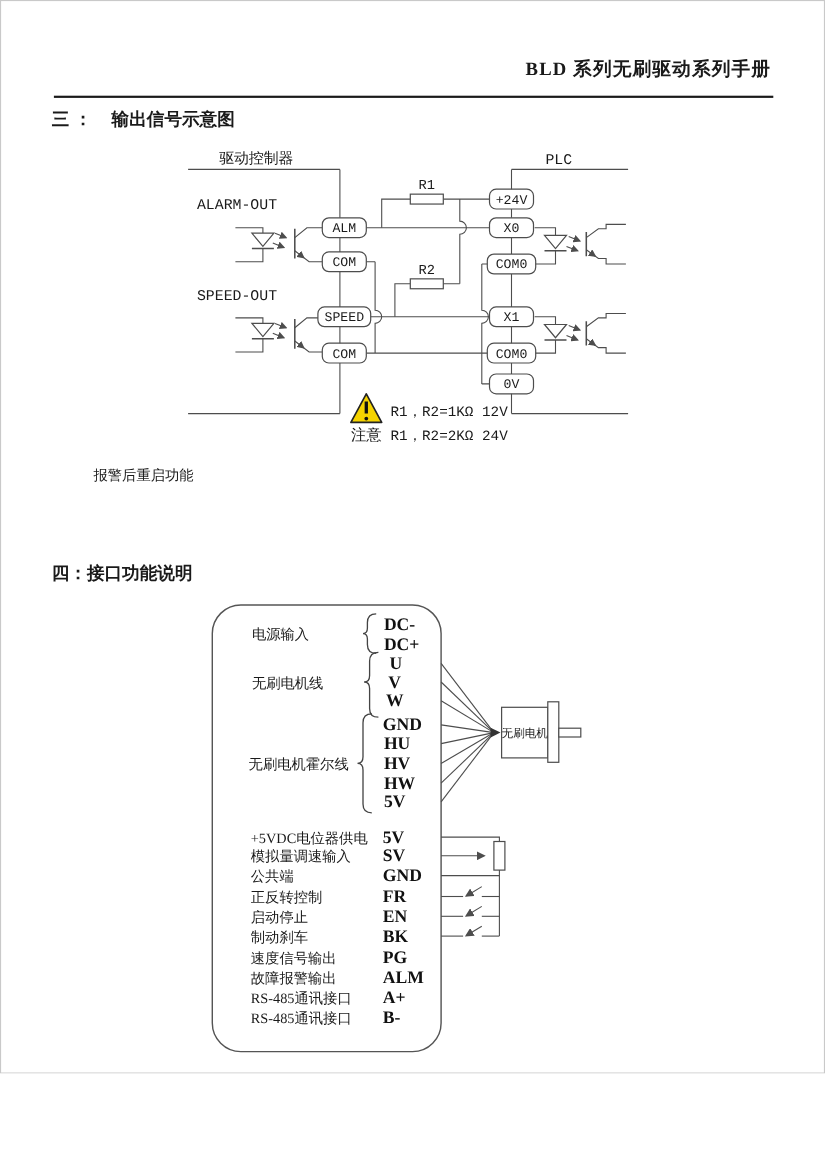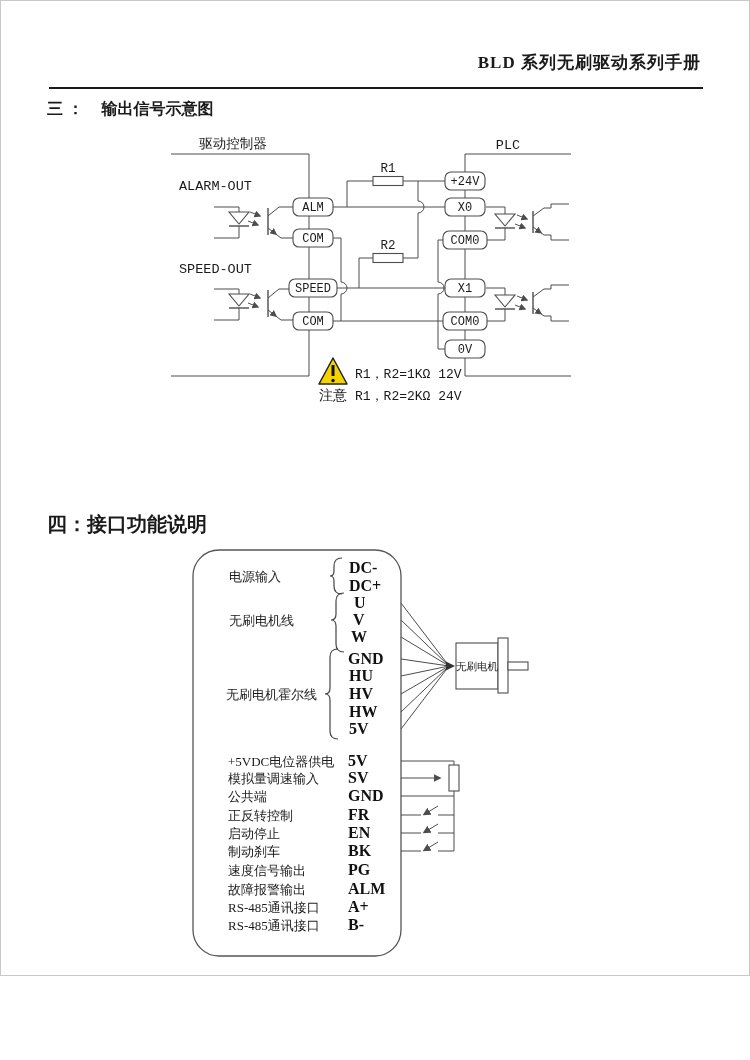--- a/index.html
+++ b/index.html
@@ -6,21 +6,21 @@
   .page{position:relative;width:750px;height:976px;background:#fff;border:1px solid #c9c9c9;box-sizing:border-box;overflow:hidden;
         font-family:"Liberation Serif","DejaVu Serif",serif;color:#1a1a1a;}
   .hdr-title{position:absolute;top:50px;right:48px;font-size:17px;font-weight:bold;letter-spacing:1px;}
   .hdr-rule{position:absolute;top:86px;left:48px;width:654px;border-top:2px solid #1a1a1a;}
   .h3{position:absolute;top:98px;left:46px;font-family:"Liberation Sans","DejaVu Sans",sans-serif;font-weight:bold;font-size:16px;}
   .h3 .gap{margin-left:18px;text-align:right;}
   .svgwrap{position:absolute;}
   #d1{left:60px;top:125px;}
   #d2{left:185px;top:540px;}
   .note{position:absolute;left:84px;top:421px;font-size:13px;line-height:20px;}
-  .h4{position:absolute;top:510px;left:46px;font-size:20px;font-weight:bold;}
+  .h4{position:absolute;top:510px;left:46px;font-size:16px;font-weight:bold;}
   .footer-text{position:absolute;top:974px;left:0;right:0;text-align:left;font-size:12.5px;color:#1d4ed8;}
   .footer-rule{position:absolute;top:993px;left:55px;width:648px;border-top:2px solid #5a5a5a;}
   
   svg{display:block;}
   .wire{stroke:#4d4d4d;stroke-width:1;fill:none;}
   .wire2{stroke:#4d4d4d;stroke-width:1.4;fill:none;}
   .boxfill{fill:#ffffff;stroke:#4d4d4d;stroke-width:1.1;}
   .ledtri{fill:#ffffff;stroke:#4d4d4d;stroke-width:1.1;}
   .t-mono{font-family:"Liberation Mono","DejaVu Sans Mono",monospace;fill:#1a1a1a;}
   .t-serif{font-family:"Liberation Serif","DejaVu Serif",serif;fill:#1a1a1a;}
@@ -141,20 +141,21 @@
       <polygon points="272,232 258,258 286,258" fill="#F5D300" stroke="#222" stroke-width="1.5" stroke-linejoin="round"></polygon>
       <line x1="272" y1="239" x2="272" y2="250" stroke="#111" stroke-width="3"></line>
       <circle cx="272" cy="254.5" r="1.7" fill="#111"></circle>
       <text class="t-serif" font-size="14" text-anchor="middle" x="272" y="274">注意</text>
       <text class="t-mono" font-size="13" x="294" y="252">R1，R2=1KΩ  12V</text>
       <text class="t-mono" font-size="13" x="294" y="274">R1，R2=2KΩ  24V</text>
     </g>
   </svg>
 
   <div class="note">
+    <div>报警后重启功能</div>
   </div>
 
   <div class="h4">
     <span>四：</span><span>接口功能说明</span>
   </div>
 
   <svg id="d2" class="svgwrap" width="390" height="420" viewBox="0 0 390 420">
     <defs>
       <marker id="ah2" viewBox="0 0 10 10" refX="8" refY="5" markerWidth="8" markerHeight="8" orient="auto">
         <path d="M0,0 L10,5 L0,10 z" fill="#4d4d4d"></path>

